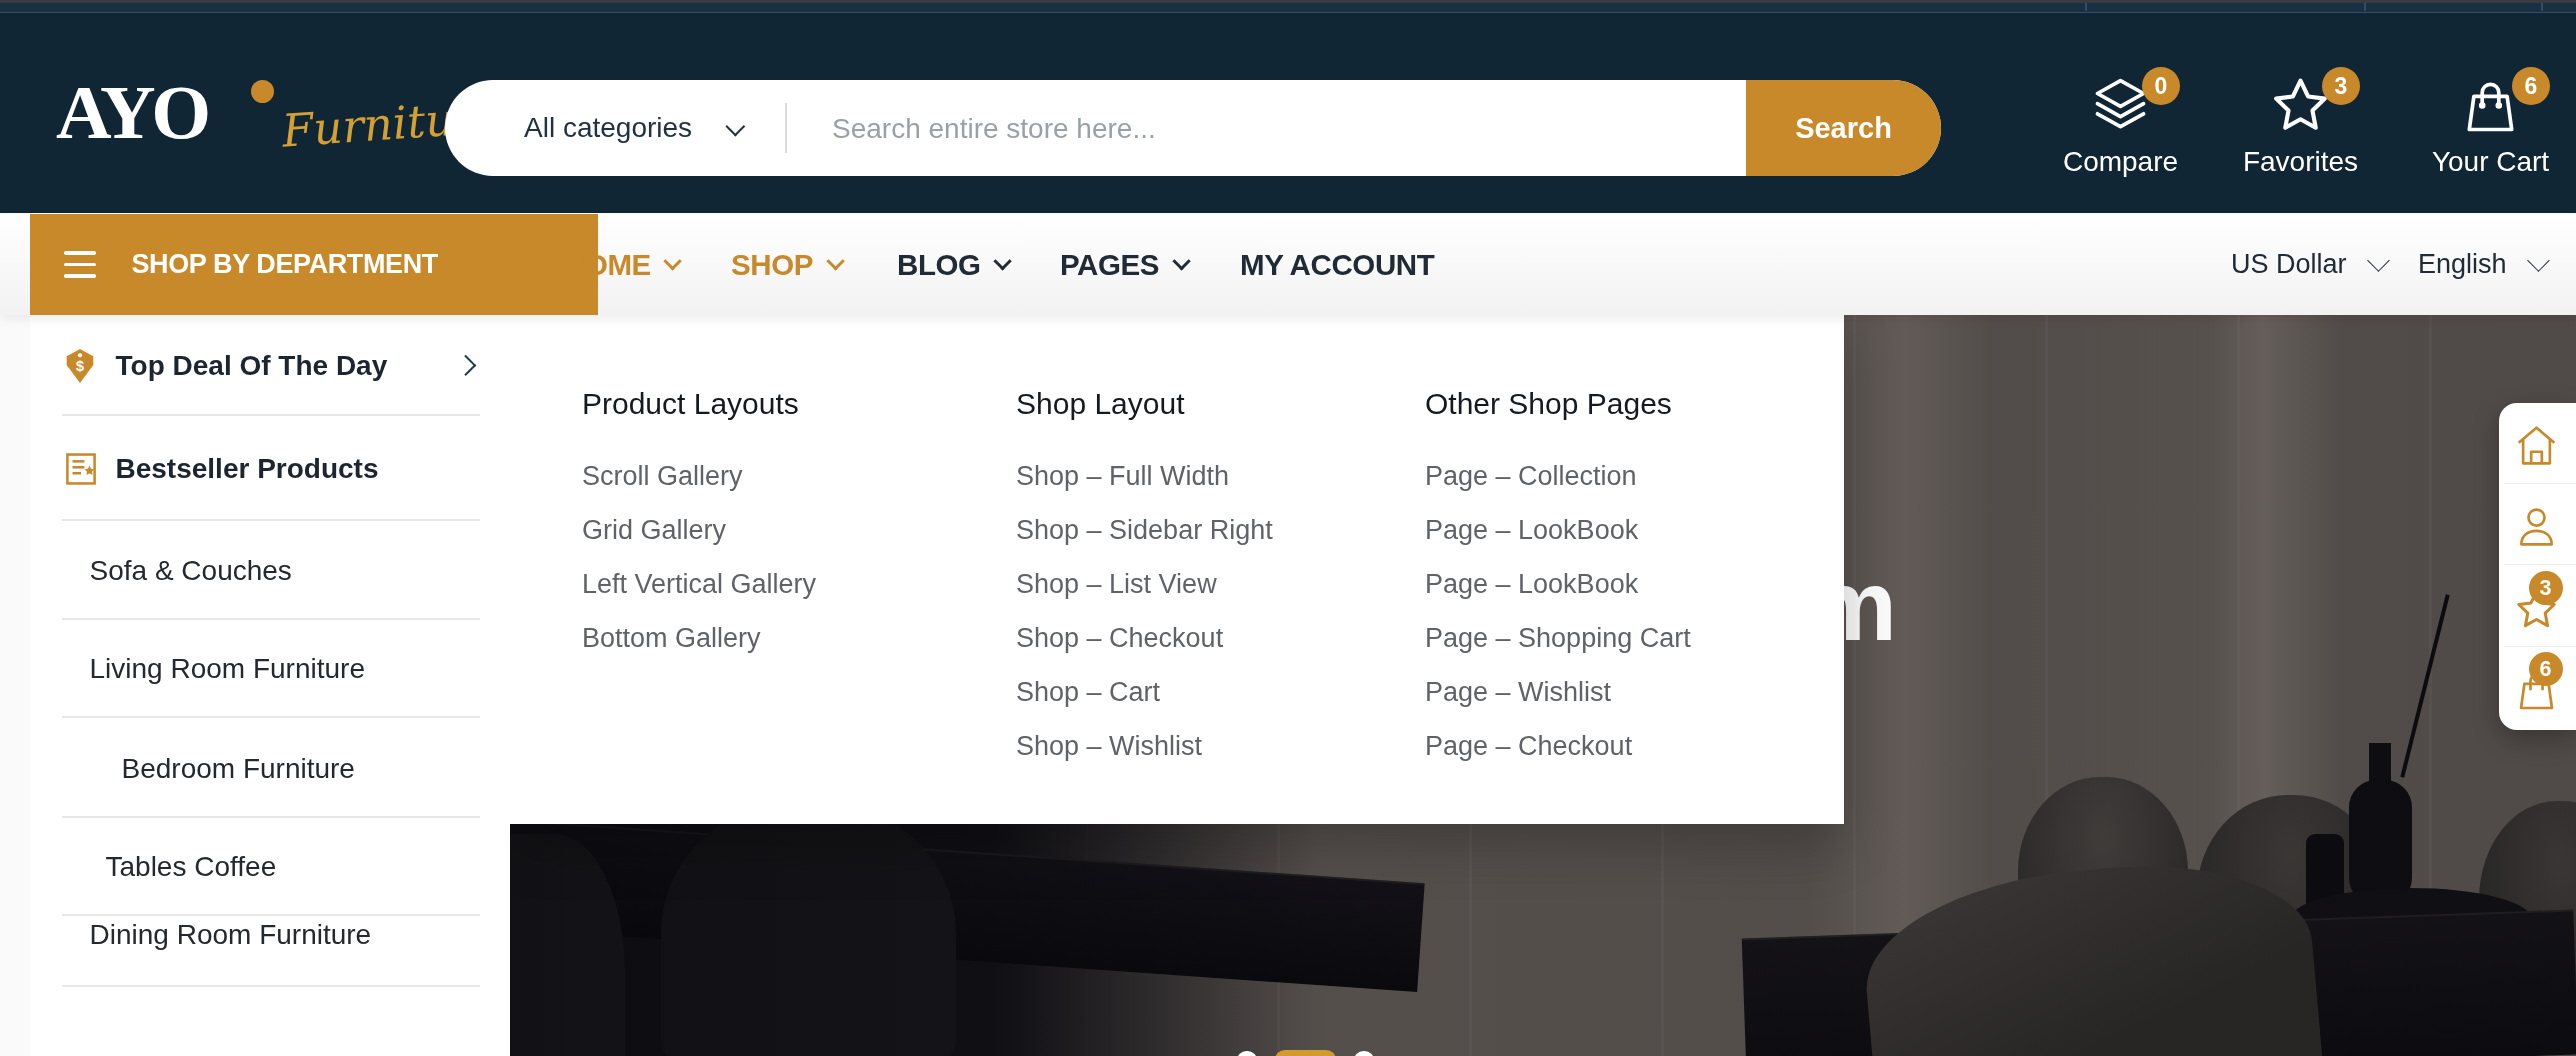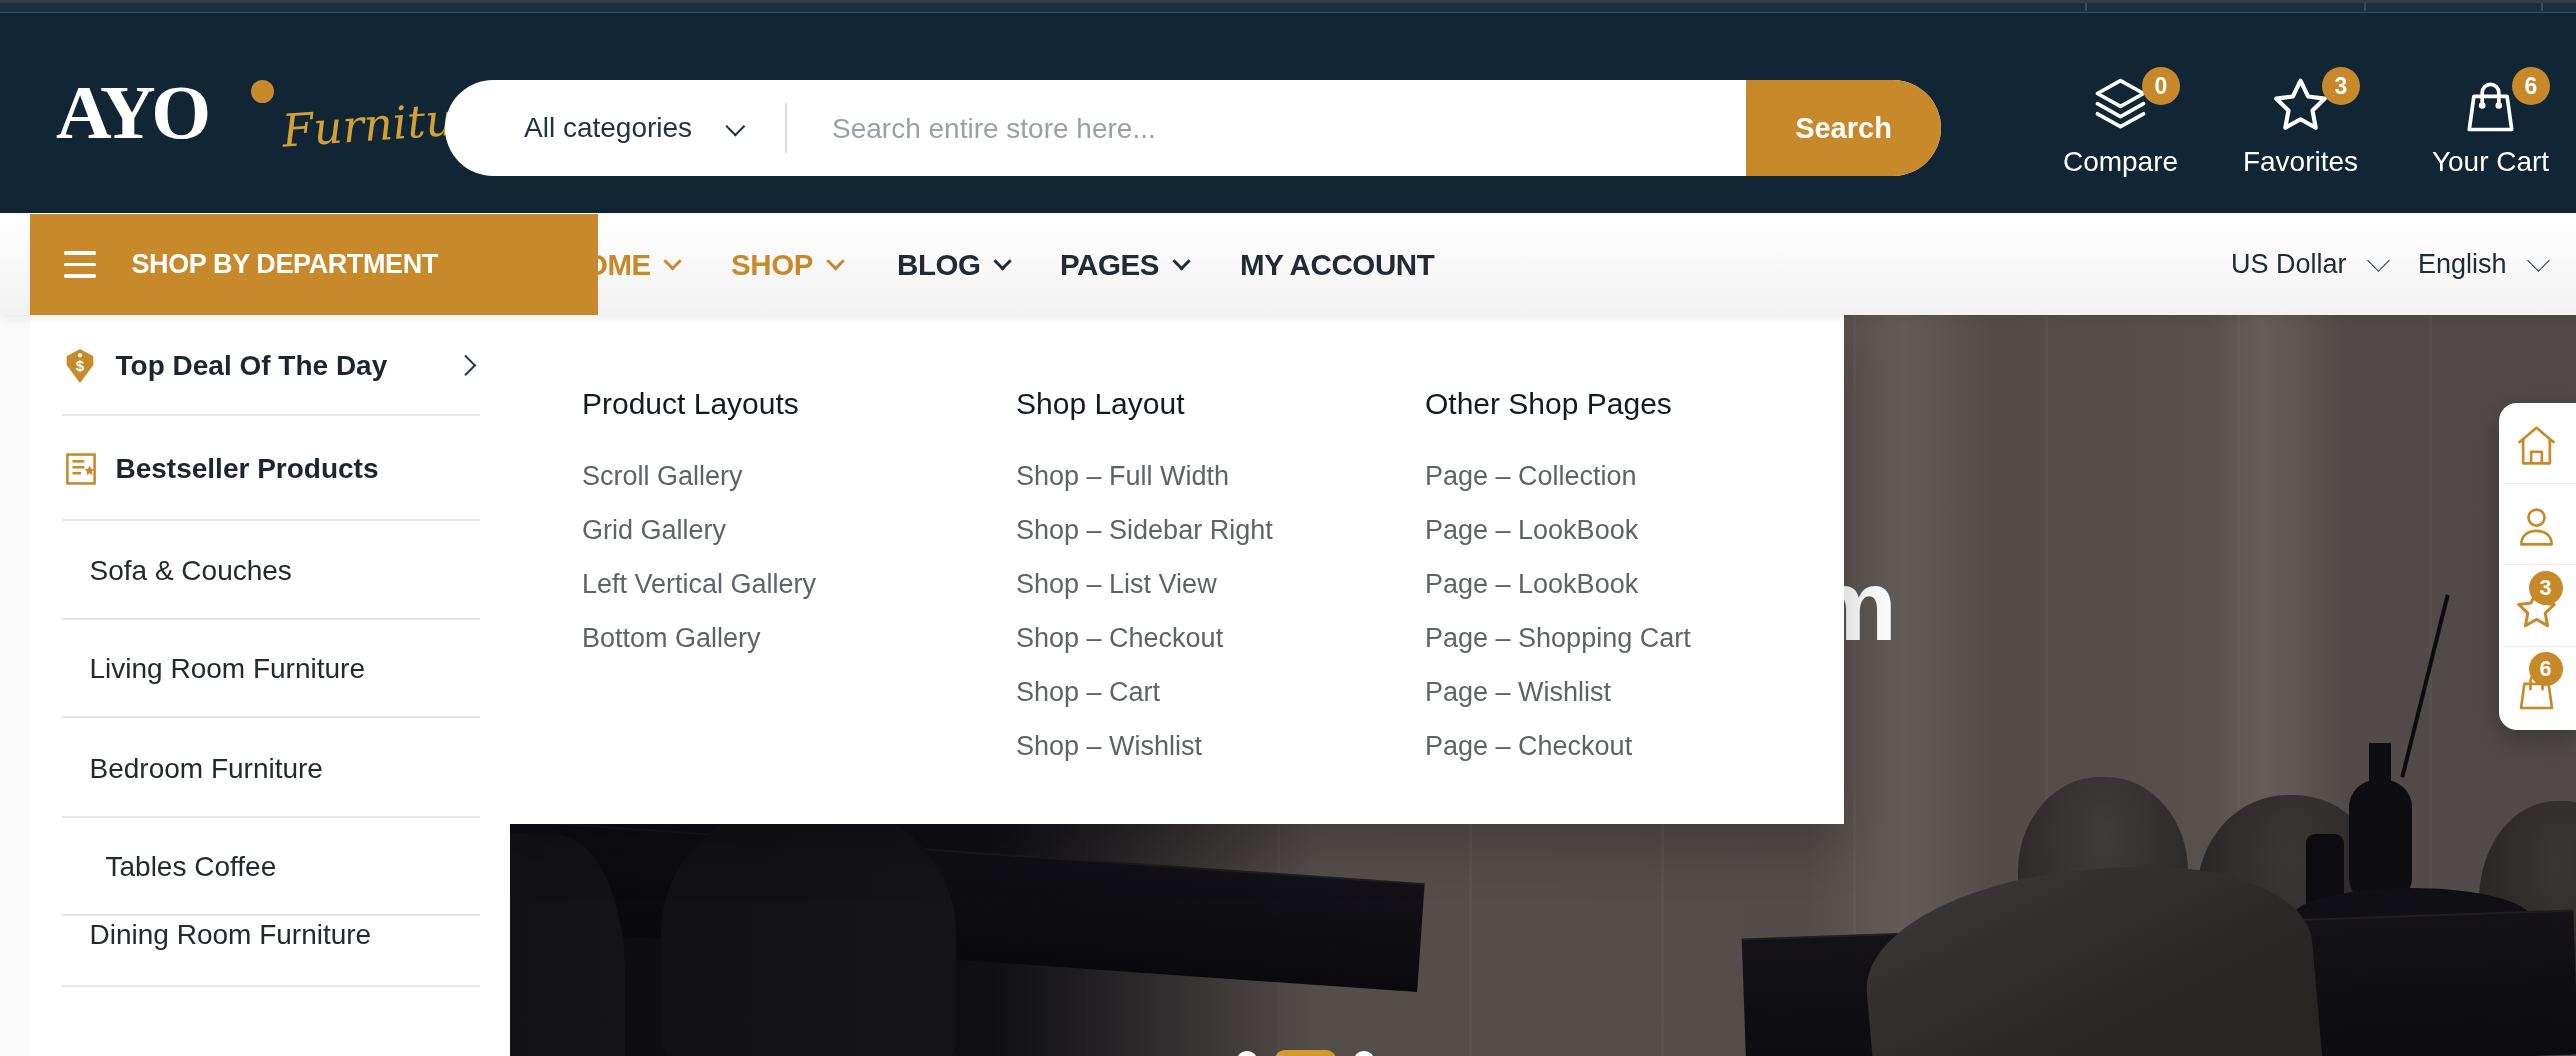--- a/index.html
+++ b/index.html
@@ -231,21 +231,21 @@
       <path d="M30 16 l1.8 3.6 4 .6 -2.9 2.8 .7 4 -3.6 -1.9 -3.6 1.9 .7 -4 -2.9 -2.8 4 -.6 Z" fill="#c8892b" stroke="none"></path>
     </svg>
     <span class="slabel" style="margin-left:86px;">Bestseller Products</span>
     <span class="sdiv"></span>
   </div>
   <div class="srow" style="top:305px;height:98px;">
     <span class="slabel" style="margin-left:60px;">Living Room Furniture</span>
     <span class="sdiv"></span>
   </div>
   <div class="srow" style="top:404px;height:99px;">
-    <span class="slabel" style="margin-left:60px;">Bedroom Furniture</span>
+    <span class="slabel" style="margin-left:92px;">Bedroom Furniture</span>
     <span class="sdiv"></span>
   </div>
   <div class="srow" style="top:503px;height:98px;">
     <span class="slabel" style="margin-left:76px;">Tables Coffee</span>
     <span class="sdiv"></span>
   </div>
   <div class="srow" style="top:568px;height:104px;">
     <span class="slabel" style="margin-left:60px;">Dining Room Furniture</span>
     <span class="sdiv"></span>
   </div>

